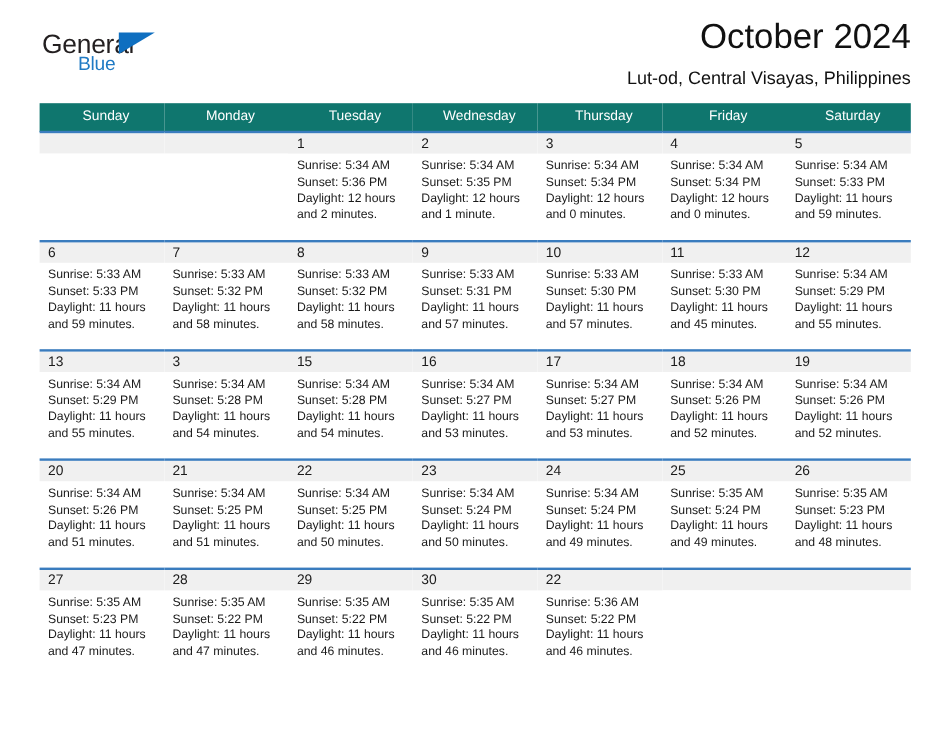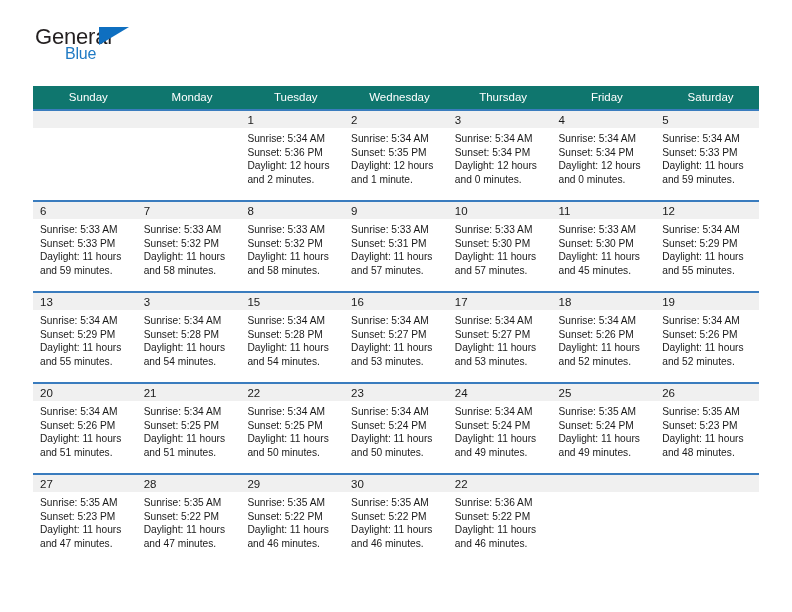--- a/index.html
+++ b/index.html
@@ -140,20 +140,24 @@
 <div class="page">
 
   <div class="header">
 
     <div class="logo">
       <span class="logo-general">General</span>
       <span class="logo-triangle"></span>
       <span class="logo-blue">Blue</span>
     </div>
 
+    <div class="title-block">
+      <div class="cal-title">October 2024</div>
+      <div class="cal-subtitle">Lut-od, Central Visayas, Philippines</div>
+    </div>
 
   </div>
 
   <table class="calendar">
     <thead>
       <tr>
         <th>Sunday</th>
         <th>Monday</th>
         <th>Tuesday</th>
         <th>Wednesday</th>

